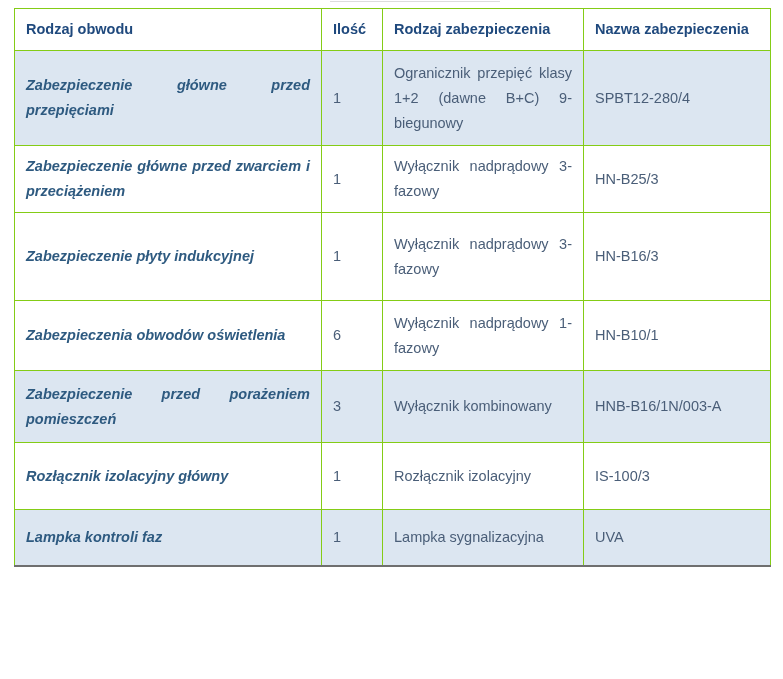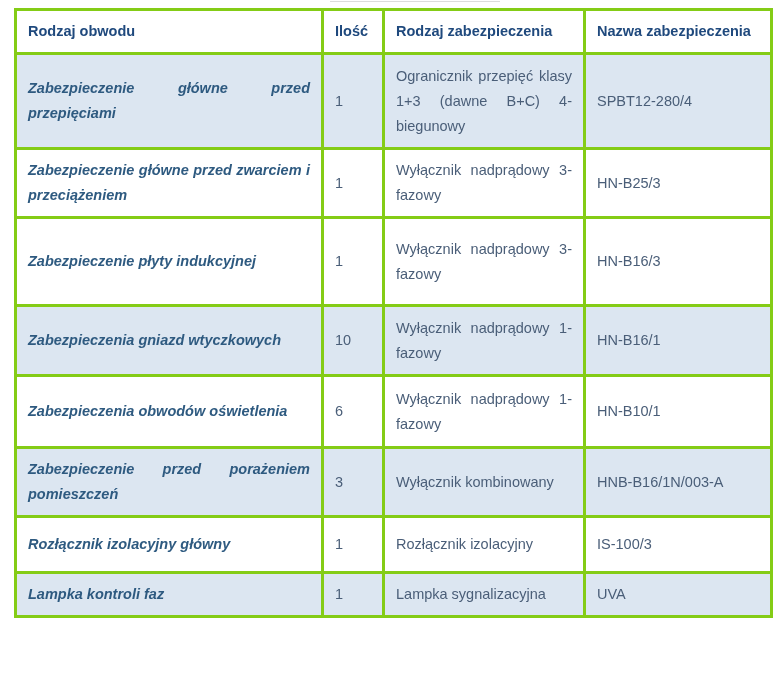--- a/index.html
+++ b/index.html
@@ -28,21 +28,21 @@
     position: absolute;
     left: 14px;
     top: 8px;
     width: 756px;
     border-collapse: collapse;
     table-layout: fixed;
     border: 1px solid #95B3D7;
     border-bottom: 2px solid #6f6f6f;
   }
   th, td {
-    border: 3px solid #84cc16;
+    border: 1px solid #84cc16;
     padding: 8px 11px;
     vertical-align: middle;
     font-size: 14.5px;
     line-height: 25px;
     color: #4A5E78;
     overflow: hidden;
   }
   th {
     text-align: left;
     vertical-align: top;
@@ -97,40 +97,34 @@
         <th>Rodzaj obwodu</th>
         <th>Ilość</th>
         <th>Rodzaj zabezpieczenia</th>
         <th>Nazwa zabezpieczenia</th>
       </tr>
     </thead>
     <tbody>
       <tr class="shaded">
         <td class="c1">Zabezpieczenie główne przed przepięciami</td>
         <td class="c2">1</td>
-        <td class="c3">Ogranicznik przepięć klasy 1+3 (dawne B+C) 4-biegunowy</td>
+        <td class="c3">Ogranicznik przepięć klasy 1+2 (dawne B+C) 9-biegunowy</td>
         <td class="c4">SPBT12-280/4</td>
       </tr>
       <tr class="plain">
         <td class="c1">Zabezpieczenie główne przed zwarciem i przeciążeniem</td>
         <td class="c2">1</td>
         <td class="c3">Wyłącznik nadprądowy 3-fazowy</td>
         <td class="c4">HN-B25/3</td>
       </tr>
       <tr class="plain">
         <td class="c1">Zabezpieczenie płyty indukcyjnej</td>
         <td class="c2">1</td>
         <td class="c3">Wyłącznik nadprądowy 3-fazowy</td>
         <td class="c4">HN-B16/3</td>
-      </tr>
-      <tr class="shaded">
-        <td class="c1">Zabezpieczenia gniazd wtyczkowych</td>
-        <td class="c2">10</td>
-        <td class="c3">Wyłącznik nadprądowy 1-fazowy</td>
-        <td class="c4">HN-B16/1</td>
       </tr>
       <tr class="plain">
         <td class="c1">Zabezpieczenia obwodów oświetlenia</td>
         <td class="c2">6</td>
         <td class="c3">Wyłącznik nadprądowy 1-fazowy</td>
         <td class="c4">HN-B10/1</td>
       </tr>
       <tr class="shaded">
         <td class="c1">Zabezpieczenie przed porażeniem pomieszczeń</td>
         <td class="c2">3</td>

